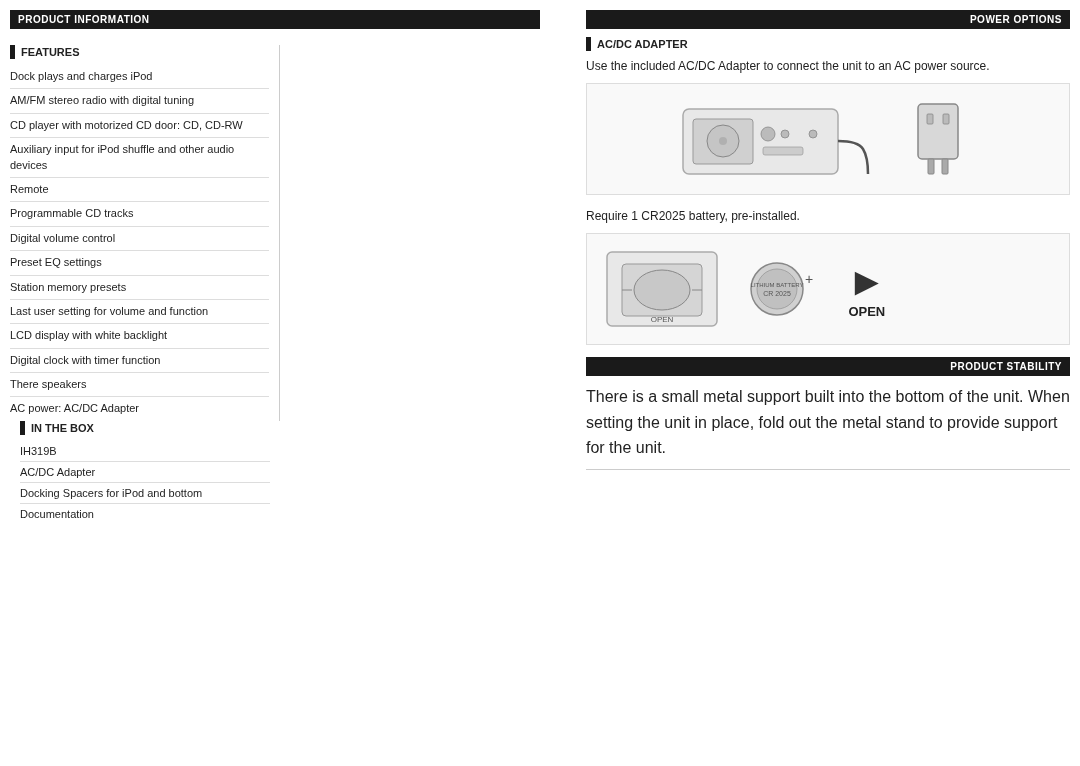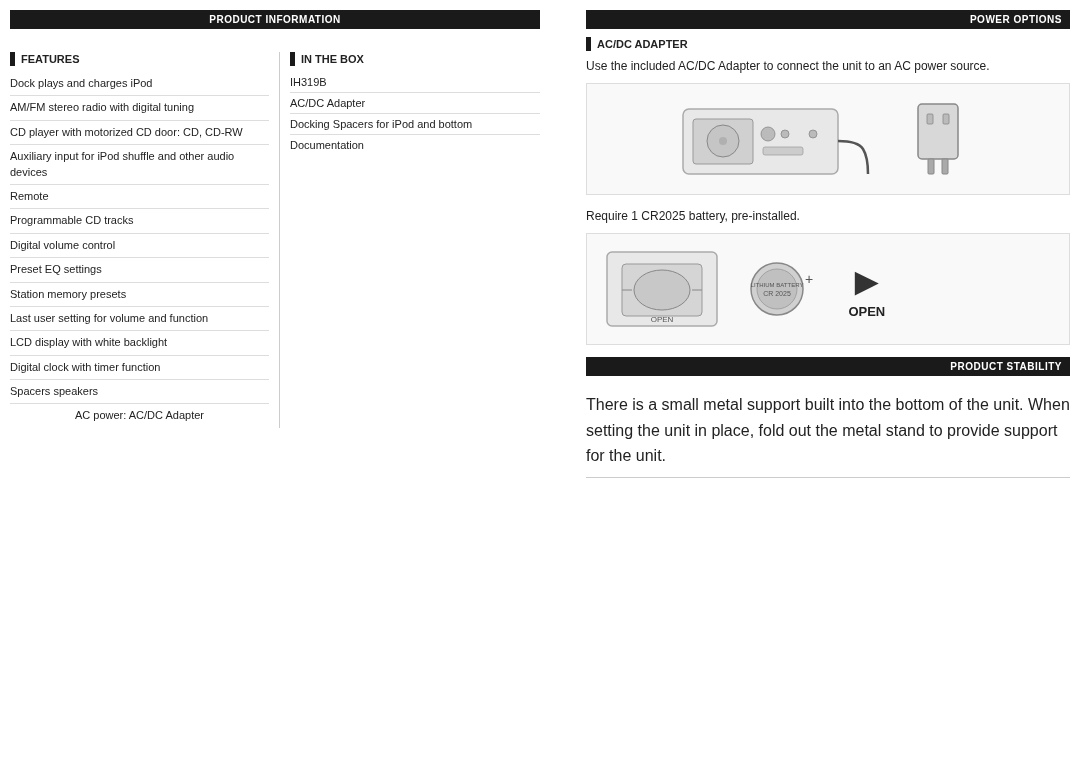--- a/index.html
+++ b/index.html
@@ -29,27 +29,27 @@
     }
     .section-header {
       background: #1a1a1a;
       color: #fff;
       font-weight: bold;
       font-size: 10px;
       padding: 4px 8px;
       letter-spacing: 0.5px;
       text-transform: uppercase;
       display: flex;
-      justify-content: center;
-      align-items: center;
-      margin-bottom: 23px;
+      justify-content: flex-start;
+      align-items: center;
+      margin-bottom: 16px;
     }
     .columns-row {
       display: flex;
-      flex-direction: row;
+      flex-direction: column;
       gap: 0px;
     }
     .col-features {
       width: 270px;
       padding-right: 10px;
       border-right: 1px solid #ccc;
     }
     .col-inbox {
       width: 260px;
       padding-left: 10px;
@@ -70,21 +70,20 @@
       display: inline-block;
     }
     .feature-item {
       padding: 4px 0;
       border-bottom: 1px solid #ddd;
       font-size: 11px;
       line-height: 1.4;
     }
     .feature-item:last-child {
       border-bottom: none;
-      text-align: center;
     }
     .inbox-item {
       padding: 4px 0;
       border-bottom: 1px solid #ddd;
       font-size: 11px;
     }
     .inbox-item:last-child {
       border-bottom: none;
     }
 
@@ -125,21 +124,21 @@
     }
     .product-stability-header {
       background: #1a1a1a;
       color: #fff;
       font-weight: bold;
       font-size: 10px;
       padding: 4px 8px;
       letter-spacing: 0.5px;
       text-transform: uppercase;
       text-align: right;
-      margin-bottom: 16px;
+      margin-bottom: 8px;
       margin-top: 10px;
     }
 
     
     .adapter-image-area {
       display: flex;
       align-items: center;
       justify-content: center;
       gap: 20px;
       margin-bottom: 12px;
@@ -209,21 +208,21 @@
           <div class="feature-item">CD player with motorized CD door: CD, CD-RW</div>
           <div class="feature-item">Auxiliary input for iPod shuffle and other audio devices</div>
           <div class="feature-item">Remote</div>
           <div class="feature-item">Programmable CD tracks</div>
           <div class="feature-item">Digital volume control</div>
           <div class="feature-item">Preset EQ settings</div>
           <div class="feature-item">Station memory presets</div>
           <div class="feature-item">Last user setting for volume and function</div>
           <div class="feature-item">LCD display with white backlight</div>
           <div class="feature-item">Digital clock with timer function</div>
-          <div class="feature-item">Spacers speakers</div>
+          <div class="feature-item">There speakers</div>
           <div class="feature-item">AC power: AC/DC Adapter</div>
         </div>
       </div>
 
       <div class="col-inbox">
         <div class="col-header">
           <span class="col-header-bar"></span>
           <span>IN THE BOX</span>
         </div>
         <div>

